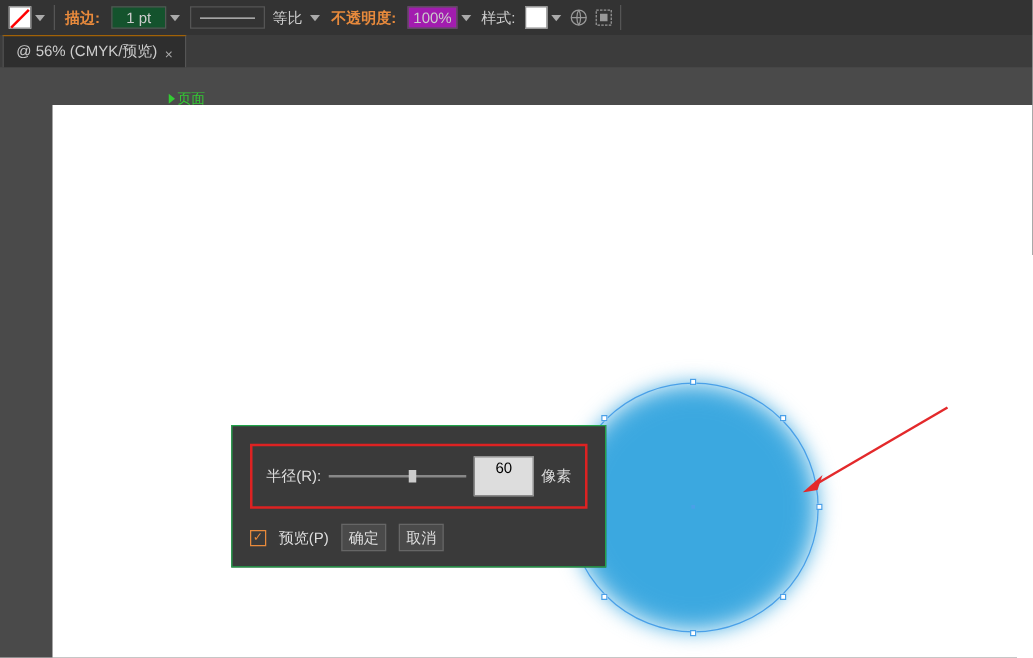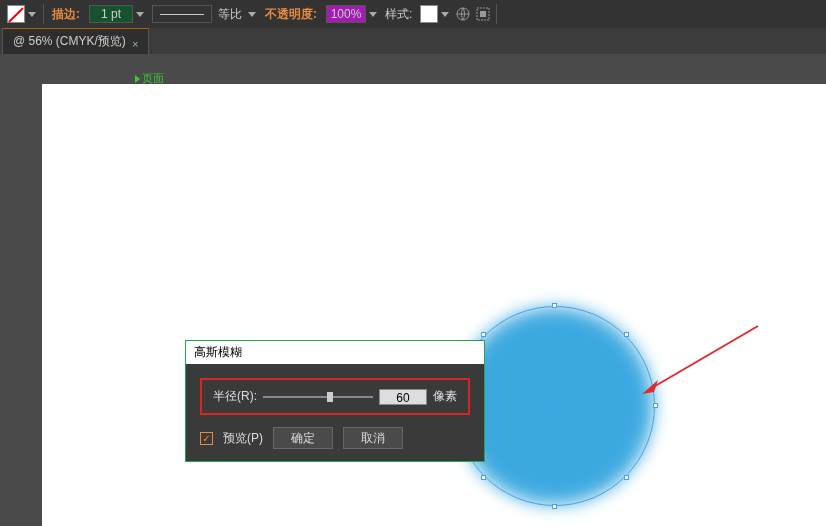--- a/index.html
+++ b/index.html
@@ -44,22 +44,22 @@
 .arrow { position: absolute; left: 640px; top: 270px; width: 120px; height: 70px; z-index: 5; pointer-events: none; }
 
 .dialog { position: absolute; left: 185px; top: 286px; width: 300px; background: #3a3a3a; border: 1px solid #21a44a; z-index: 10; font-size: 12px; }
 .dialog .titlebar { background: #fff; color: #000; padding: 3px 8px; font-size: 12px; }
 .dialog .body { padding: 14px 14px 12px; color: #ddd; }
 .dialog .row { display: flex; align-items: center; gap: 6px; }
 .dialog .row.outlined { border: 2px solid #d22; padding: 8px 6px; margin-bottom: 12px; justify-content: center; }
 .dialog .slider { position: relative; width: 110px; height: 14px; }
 .dialog .slider .track { position: absolute; left: 0; right: 0; top: 6px; height: 2px; background: #888; }
 .dialog .slider .thumb { position: absolute; top: 2px; width: 6px; height: 10px; background: #ccc; left: 64px; }
-.dialog .numbox { width: 48px; height: 16px; background: #ddd; color: #000; text-align: center; border: 1px solid #888; line-height: 16px; }
-.dialog .btn { width: 60px; height: 22px; background: #4a4a4a; border: 1px solid #666; color: #ddd; display: flex; align-items: center; justify-content: center; cursor: pointer; }
+.dialog .numbox { width: 48px; height: 32px; background: #ddd; color: #000; text-align: center; border: 1px solid #888; line-height: 16px; }
+.dialog .btn { width: 36px; height: 22px; background: #4a4a4a; border: 1px solid #666; color: #ddd; display: flex; align-items: center; justify-content: center; cursor: pointer; }
 .dialog .row.actions { gap: 10px; }
 .dialog .checkbox { width: 13px; height: 13px; border: 1px solid #e88a3c; display: flex; align-items: center; justify-content: center; color: #e88a3c; font-size: 10px; }
 </style>
 </head>
 <body>
 
 <div class="toolbar">
   <div class="drop">
     <span class="swatch none"></span>
     <span class="caret"></span>
@@ -129,21 +129,20 @@
     <div class="handle h-sw"></div>
     <div class="center-dot"></div>
   </div>
 
   <svg class="arrow" viewBox="0 0 120 70">
     <line x1="118" y1="2" x2="10" y2="65" stroke="#e3292b" stroke-width="2"></line>
     <polygon points="2,70 18,56 14,68" fill="#e3292b"></polygon>
   </svg>
 
   <div class="dialog">
-    <div class="titlebar">高斯模糊</div>
     <div class="body">
       <div class="row outlined">
         <span>半径(R):</span>
         <div class="slider">
           <div class="track"></div>
           <div class="thumb"></div>
         </div>
         <div class="numbox">60</div>
         <span>像素</span>
       </div>

